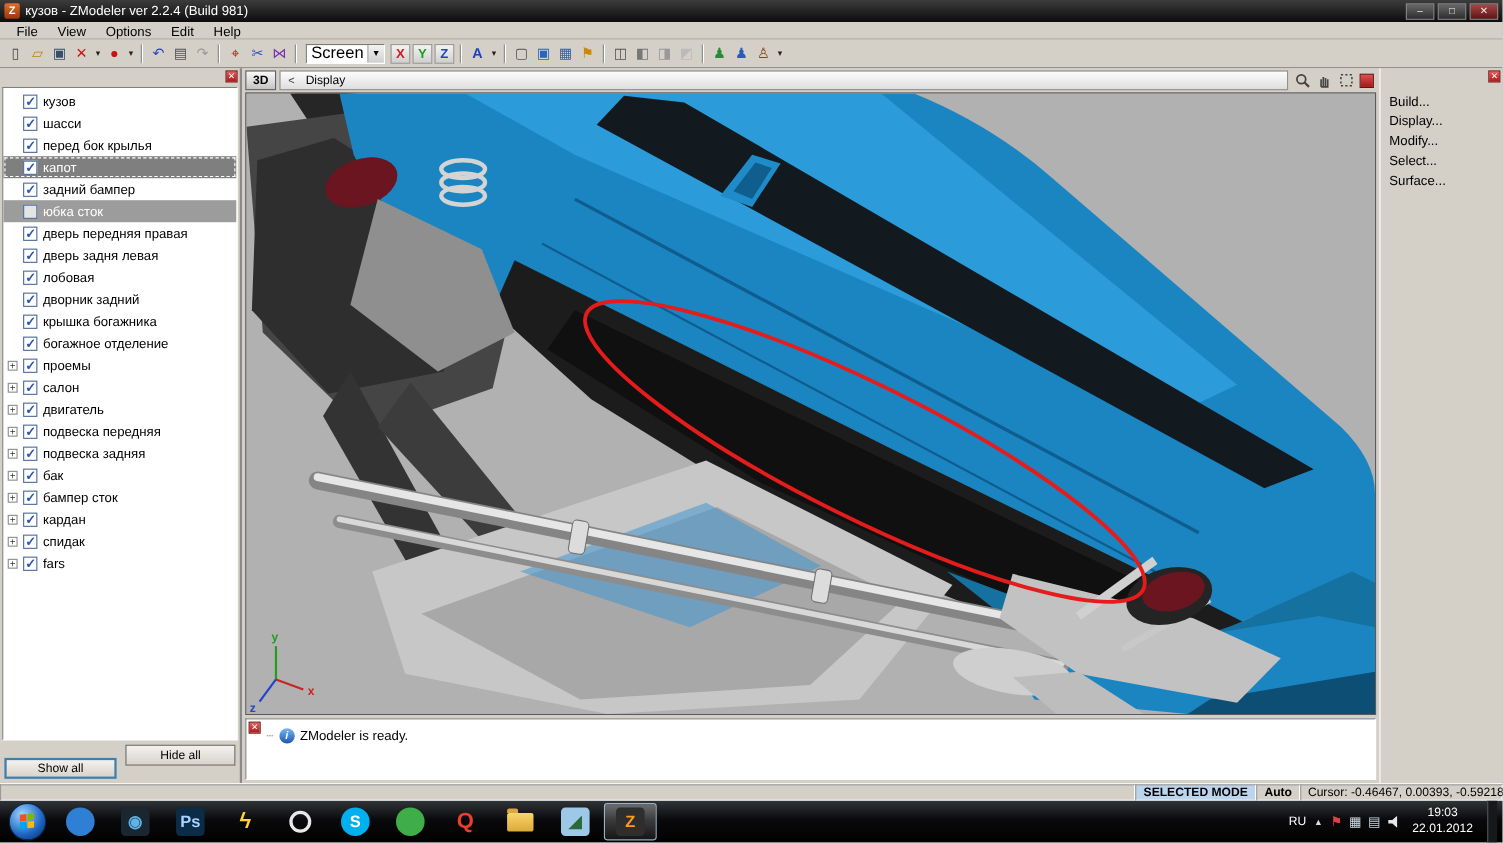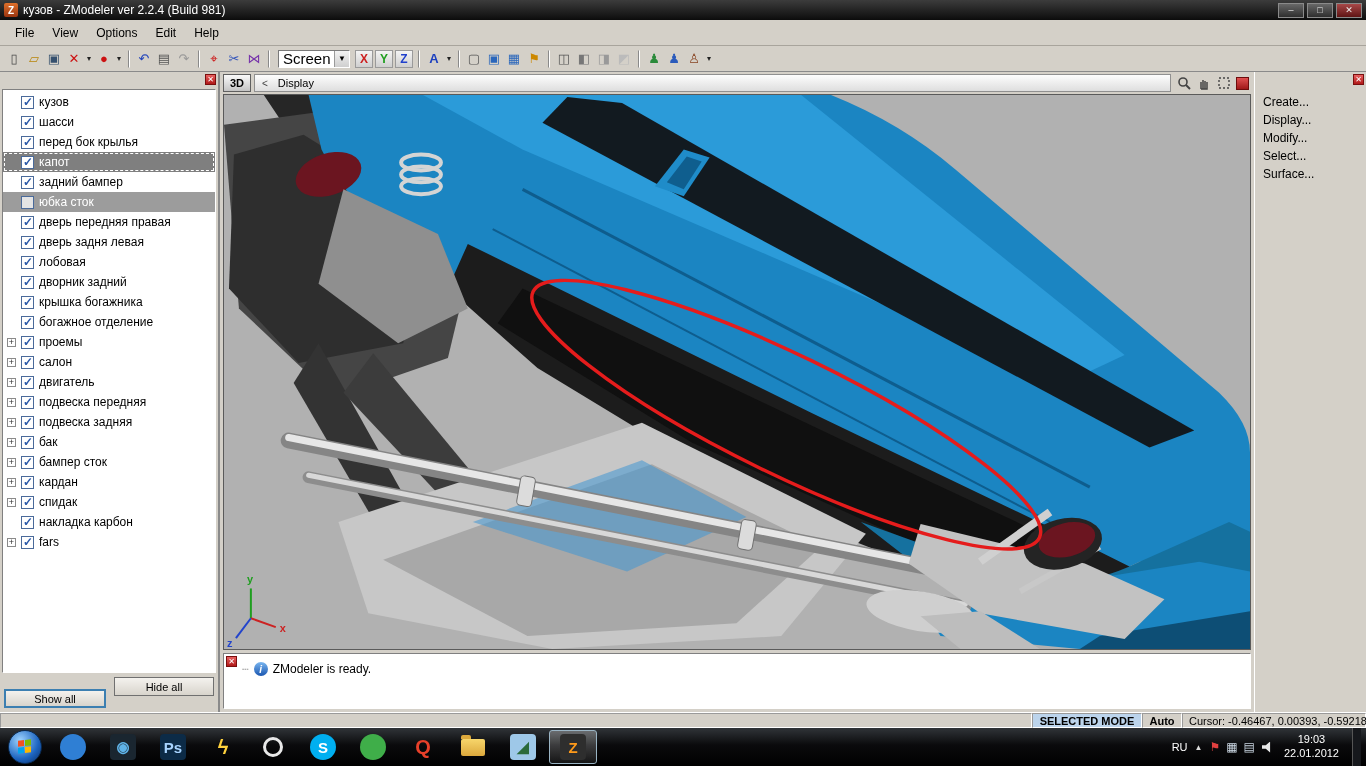--- a/index.html
+++ b/index.html
@@ -8,21 +8,21 @@
 
   
   .titlebar{height:20px;background:linear-gradient(#3c3c3c,#0c0c0c);color:#fff;display:flex;align-items:center;padding:0 4px;gap:5px;flex:0 0 auto;}
   .app-ico{width:14px;height:14px;background:linear-gradient(#e0702a,#9a3510);color:#fff;font-weight:bold;font-size:10px;display:flex;align-items:center;justify-content:center;border-radius:2px;}
   .titletext{font-size:12px;}
   .tb-buttons{margin-left:auto;display:flex;gap:3px;}
   .tb-btn{width:26px;height:15px;background:linear-gradient(#686868,#2e2e2e);border:1px solid #8a8a8a;color:#eee;font-size:9px;display:flex;align-items:center;justify-content:center;}
   .tb-btn.close{background:linear-gradient(#a84848,#5e1414);}
 
   
-  .menubar{height:26px;background:#d4d0c8;display:flex;align-items:center;padding:0 6px;gap:0;border-bottom:1px solid #a8a49c;flex:0 0 auto;}
+  .menubar{height:16px;background:#d4d0c8;display:flex;align-items:flex-start;padding:0 6px;gap:0;border-bottom:1px solid #a8a49c;flex:0 0 auto;}
   .menu-item{padding:2px 9px;color:#000;}
 
   
   .toolbar{height:26px;background:#d4d0c8;display:flex;align-items:center;padding:0 4px;border-bottom:1px solid #8a8a8a;flex:0 0 auto;}
   .ticon{min-width:20px;height:20px;display:flex;align-items:center;justify-content:center;font-size:13px;color:var(--fg,#444);border:1px solid transparent;}
   .ticon.dd{min-width:10px;font-size:8px;color:#222;}
   .ticon.bold{font-weight:bold;}
   .ticon.sep{min-width:2px;width:2px;height:18px;border-left:1px solid #8a8a8a;border-right:1px solid #fff;margin:0 4px;padding:0;}
   .combo{width:72px;height:18px;background:#fff;border:1px solid;border-color:#7a7a7a #fff #fff #7a7a7a;display:flex;align-items:center;margin:0 4px;}
   .combo .val{flex:1;padding-left:4px;font-size:15px;}
@@ -312,25 +312,20 @@
             <span class="checkbox"></span>
             <span>кардан</span>
           </div>
 
           <div class="tree-row expand">
             <span class="expander">+</span>
             <span class="checkbox"></span>
             <span>спидак</span>
           </div>
 
-          <div class="tree-row">
-            <span class="expander">+</span>
-            <span class="checkbox"></span>
-            <span>накладка карбон</span>
-          </div>
 
           <div class="tree-row expand">
             <span class="expander">+</span>
             <span class="checkbox"></span>
             <span>fars</span>
           </div>
 
         </div>
       <div class="bottom-buttons">
         <span class="btn primary">Show all</span>
@@ -430,21 +425,21 @@
         </div>
       </div>
     </div>
 
     <div class="right-panel">
       <div class="panel-head">
         <span class="close-x">✕</span>
       </div>
       <div>
 
-          <div class="rp-item">Create...</div>
+          <div class="rp-item">Build...</div>
 
           <div class="rp-item">Display...</div>
 
           <div class="rp-item">Modify...</div>
 
           <div class="rp-item">Select...</div>
 
           <div class="rp-item">Surface...</div>
         </div>
     </div>

